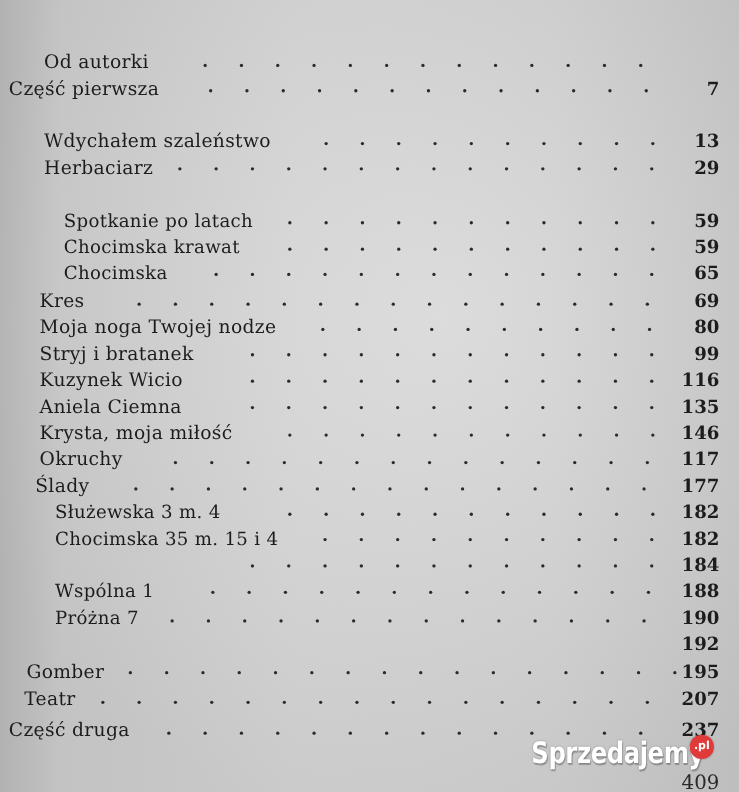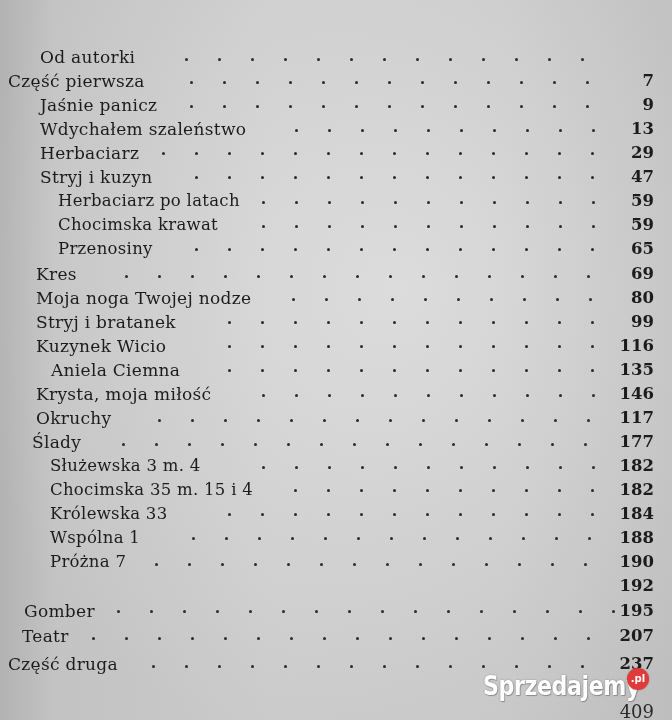--- a/index.html
+++ b/index.html
@@ -90,39 +90,20 @@
         <span class="dot" style="left: 388px; top: 12px;"></span>
         <span class="dot" style="left: 421px; top: 12px;"></span>
         <span class="dot" style="left: 454px; top: 12px;"></span>
         <span class="dot" style="left: 487px; top: 12px;"></span>
         <span class="dot" style="left: 520px; top: 12px;"></span>
         <span class="dot" style="left: 553px; top: 12px;"></span>
         <span class="dot" style="left: 586px; top: 12px;"></span>
       </div>
       <span class="pnum">7</span>
     </div>
-    <div class="row" style="top: 89px;">
-      <span class="title" style="left: 40px;">Jaśnie panicz</span>
-      <div class="dots">
-        <span class="dot" style="left: 190px; top: 12px;"></span>
-        <span class="dot" style="left: 223px; top: 12px;"></span>
-        <span class="dot" style="left: 256px; top: 12px;"></span>
-        <span class="dot" style="left: 289px; top: 12px;"></span>
-        <span class="dot" style="left: 322px; top: 12px;"></span>
-        <span class="dot" style="left: 355px; top: 12px;"></span>
-        <span class="dot" style="left: 388px; top: 12px;"></span>
-        <span class="dot" style="left: 421px; top: 12px;"></span>
-        <span class="dot" style="left: 454px; top: 12px;"></span>
-        <span class="dot" style="left: 487px; top: 12px;"></span>
-        <span class="dot" style="left: 520px; top: 12px;"></span>
-        <span class="dot" style="left: 553px; top: 12px;"></span>
-        <span class="dot" style="left: 586px; top: 12px;"></span>
-      </div>
-      <span class="pnum">9</span>
-    </div>
     <div class="row" style="top: 113px;">
       <span class="title" style="left: 40px;">Wdychałem szaleństwo</span>
       <div class="dots">
         <span class="dot" style="left: 295px; top: 12px;"></span>
         <span class="dot" style="left: 328px; top: 12px;"></span>
         <span class="dot" style="left: 361px; top: 12px;"></span>
         <span class="dot" style="left: 394px; top: 12px;"></span>
         <span class="dot" style="left: 427px; top: 12px;"></span>
         <span class="dot" style="left: 460px; top: 12px;"></span>
         <span class="dot" style="left: 493px; top: 12px;"></span>
@@ -145,41 +126,22 @@
         <span class="dot" style="left: 393px; top: 11px;"></span>
         <span class="dot" style="left: 426px; top: 11px;"></span>
         <span class="dot" style="left: 459px; top: 11px;"></span>
         <span class="dot" style="left: 492px; top: 11px;"></span>
         <span class="dot" style="left: 525px; top: 11px;"></span>
         <span class="dot" style="left: 558px; top: 11px;"></span>
         <span class="dot" style="left: 591px; top: 11px;"></span>
       </div>
       <span class="pnum">29</span>
     </div>
-    <div class="row" style="top: 161px;">
-      <span class="title" style="left: 40px;">Stryj i kuzyn</span>
-      <div class="dots">
-        <span class="dot" style="left: 195px; top: 11px;"></span>
-        <span class="dot" style="left: 228px; top: 11px;"></span>
-        <span class="dot" style="left: 261px; top: 11px;"></span>
-        <span class="dot" style="left: 294px; top: 11px;"></span>
-        <span class="dot" style="left: 327px; top: 11px;"></span>
-        <span class="dot" style="left: 360px; top: 11px;"></span>
-        <span class="dot" style="left: 393px; top: 11px;"></span>
-        <span class="dot" style="left: 426px; top: 11px;"></span>
-        <span class="dot" style="left: 459px; top: 11px;"></span>
-        <span class="dot" style="left: 492px; top: 11px;"></span>
-        <span class="dot" style="left: 525px; top: 11px;"></span>
-        <span class="dot" style="left: 558px; top: 11px;"></span>
-        <span class="dot" style="left: 591px; top: 11px;"></span>
-      </div>
-      <span class="pnum">47</span>
-    </div>
     <div class="row" style="top: 185px;">
-      <span class="title sub" style="left: 58px;">Herbaciarz po latach</span>
+      <span class="title sub" style="left: 58px;">Spotkanie po latach</span>
       <div class="dots">
         <span class="dot" style="left: 262px; top: 12px;"></span>
         <span class="dot" style="left: 295px; top: 12px;"></span>
         <span class="dot" style="left: 328px; top: 12px;"></span>
         <span class="dot" style="left: 361px; top: 12px;"></span>
         <span class="dot" style="left: 394px; top: 12px;"></span>
         <span class="dot" style="left: 427px; top: 12px;"></span>
         <span class="dot" style="left: 460px; top: 12px;"></span>
         <span class="dot" style="left: 493px; top: 12px;"></span>
         <span class="dot" style="left: 526px; top: 12px;"></span>
@@ -199,21 +161,21 @@
         <span class="dot" style="left: 427px; top: 12px;"></span>
         <span class="dot" style="left: 460px; top: 12px;"></span>
         <span class="dot" style="left: 493px; top: 12px;"></span>
         <span class="dot" style="left: 526px; top: 12px;"></span>
         <span class="dot" style="left: 559px; top: 12px;"></span>
         <span class="dot" style="left: 592px; top: 12px;"></span>
       </div>
       <span class="pnum">59</span>
     </div>
     <div class="row" style="top: 233px;">
-      <span class="title sub" style="left: 58px;">Przenosiny</span>
+      <span class="title sub" style="left: 58px;">Chocimska</span>
       <div class="dots">
         <span class="dot" style="left: 195px; top: 11px;"></span>
         <span class="dot" style="left: 228px; top: 11px;"></span>
         <span class="dot" style="left: 261px; top: 11px;"></span>
         <span class="dot" style="left: 294px; top: 11px;"></span>
         <span class="dot" style="left: 327px; top: 11px;"></span>
         <span class="dot" style="left: 360px; top: 11px;"></span>
         <span class="dot" style="left: 393px; top: 11px;"></span>
         <span class="dot" style="left: 426px; top: 11px;"></span>
         <span class="dot" style="left: 459px; top: 11px;"></span>
@@ -291,21 +253,21 @@
         <span class="dot" style="left: 426px; top: 11px;"></span>
         <span class="dot" style="left: 459px; top: 11px;"></span>
         <span class="dot" style="left: 492px; top: 11px;"></span>
         <span class="dot" style="left: 525px; top: 11px;"></span>
         <span class="dot" style="left: 558px; top: 11px;"></span>
         <span class="dot" style="left: 591px; top: 11px;"></span>
       </div>
       <span class="pnum">116</span>
     </div>
     <div class="row" style="top: 354px;">
-      <span class="title" style="left: 36px; margin-left: 15px;">Aniela Ciemna</span>
+      <span class="title" style="left: 36px;">Aniela Ciemna</span>
       <div class="dots">
         <span class="dot" style="left: 228px; top: 11px;"></span>
         <span class="dot" style="left: 261px; top: 11px;"></span>
         <span class="dot" style="left: 294px; top: 11px;"></span>
         <span class="dot" style="left: 327px; top: 11px;"></span>
         <span class="dot" style="left: 360px; top: 11px;"></span>
         <span class="dot" style="left: 393px; top: 11px;"></span>
         <span class="dot" style="left: 426px; top: 11px;"></span>
         <span class="dot" style="left: 459px; top: 11px;"></span>
         <span class="dot" style="left: 492px; top: 11px;"></span>
@@ -400,21 +362,20 @@
         <span class="dot" style="left: 426px; top: 11px;"></span>
         <span class="dot" style="left: 459px; top: 11px;"></span>
         <span class="dot" style="left: 492px; top: 11px;"></span>
         <span class="dot" style="left: 525px; top: 11px;"></span>
         <span class="dot" style="left: 558px; top: 11px;"></span>
         <span class="dot" style="left: 591px; top: 11px;"></span>
       </div>
       <span class="pnum">182</span>
     </div>
     <div class="row" style="top: 498px;">
-      <span class="title sub" style="left: 50px;">Królewska 33</span>
       <div class="dots">
         <span class="dot" style="left: 228px; top: 11px;"></span>
         <span class="dot" style="left: 261px; top: 11px;"></span>
         <span class="dot" style="left: 294px; top: 11px;"></span>
         <span class="dot" style="left: 327px; top: 11px;"></span>
         <span class="dot" style="left: 360px; top: 11px;"></span>
         <span class="dot" style="left: 393px; top: 11px;"></span>
         <span class="dot" style="left: 426px; top: 11px;"></span>
         <span class="dot" style="left: 459px; top: 11px;"></span>
         <span class="dot" style="left: 492px; top: 11px;"></span>

